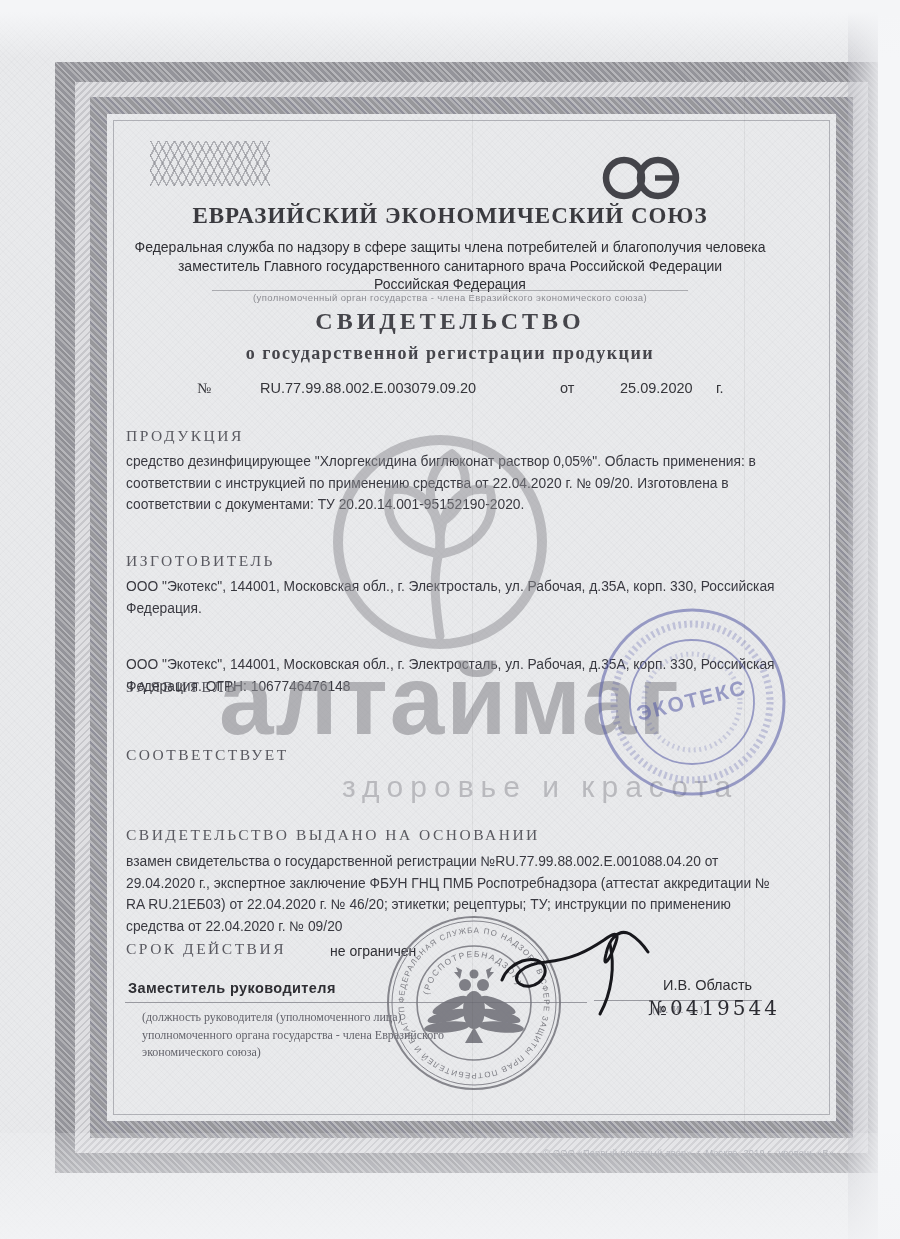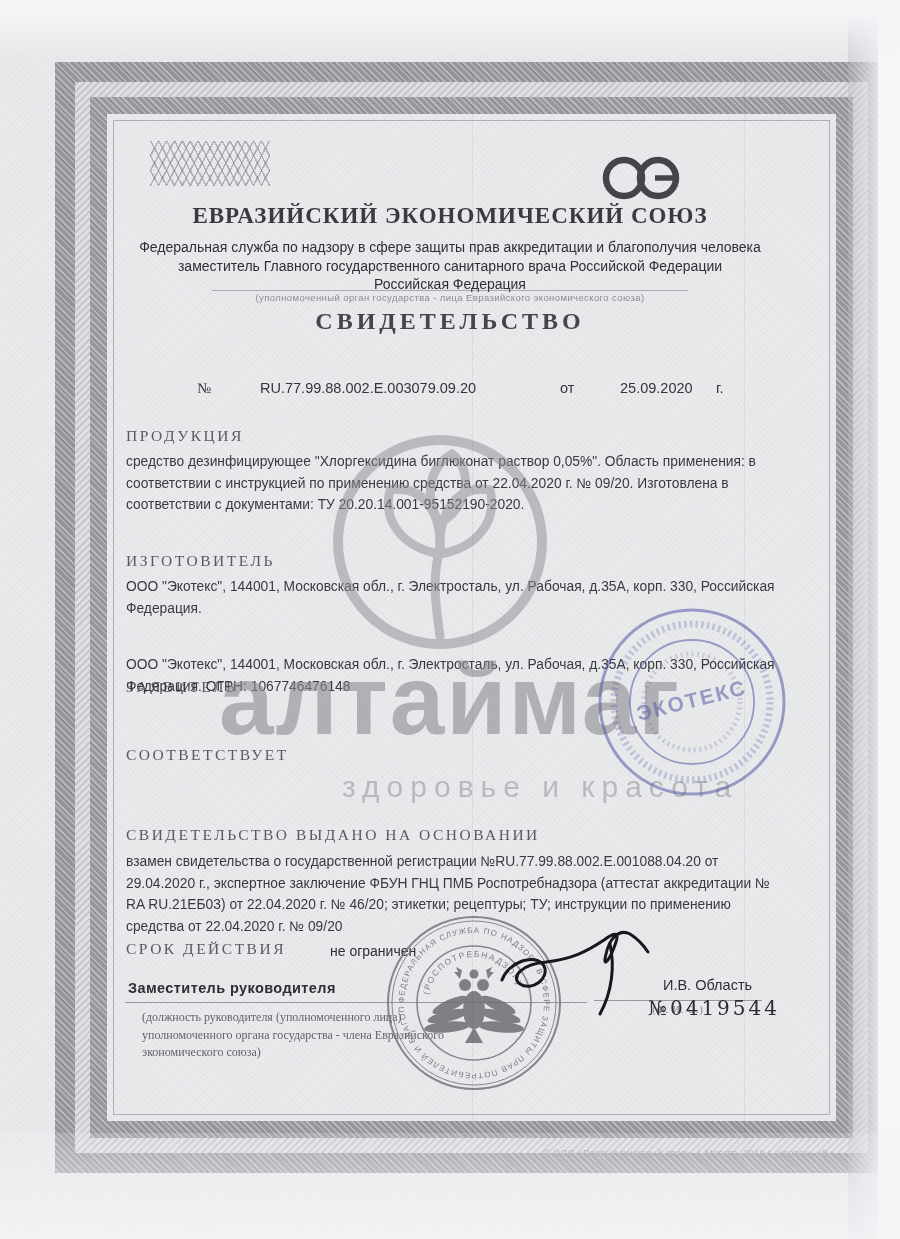--- a/index.html
+++ b/index.html
@@ -70,27 +70,28 @@
     <svg width="92" height="52" viewBox="0 0 92 52">
       <g stroke="#44444a" stroke-width="6.5" fill="none">
         <circle cx="27" cy="26" r="18"></circle>
         <circle cx="61" cy="26" r="18"></circle>
         <line x1="58" y1="26" x2="77" y2="26" stroke-width="5.5"></line>
       </g>
     </svg>
   </div>
 
   <div class="abs center serif union-title">ЕВРАЗИЙСКИЙ ЭКОНОМИЧЕСКИЙ СОЮЗ</div>
-  <div class="abs center auth auth1">Федеральная служба по надзору в сфере защиты прав аккредитации и благополучия человека</div>
+  <div class="abs center auth auth1">Федеральная служба по надзору в сфере защиты члена потребителей и благополучия человека</div>
   <div class="abs center auth auth2">заместитель Главного государственного санитарного врача Российской Федерации</div>
   <div class="abs center auth auth3">Российская Федерация</div>
   <div class="abs rule"></div>
-  <div class="abs center auth-cap">(уполномоченный орган государства - лица Евразийского экономического союза)</div>
+  <div class="abs center auth-cap">(уполномоченный орган государства - члена Евразийского экономического союза)</div>
 
   <div class="abs center serif doc-title">СВИДЕТЕЛЬСТВО</div>
+  <div class="abs center serif doc-sub">о государственной регистрации продукции</div>
 
   <div class="abs numrow serif" style="left:197px;">№</div>
   <div class="abs numrow" style="left:260px;">RU.77.99.88.002.E.003079.09.20</div>
   <div class="abs numrow" style="left:560px;">от</div>
   <div class="abs numrow" style="left:620px;">25.09.2020</div>
   <div class="abs numrow" style="left:716px;">г.</div>
 
   <div class="abs heading" style="left:126px;top:427px;">ПРОДУКЦИЯ</div>
   <div class="abs body-text" style="top:451px;">средство дезинфицирующее "Хлоргексидина биглюконат раствор 0,05%". Область применения: в соответствии с инструкцией по применению средства от 22.04.2020 г. № 09/20. Изготовлена в соответствии с документами: ТУ 20.20.14.001-95152190-2020.</div>
 

